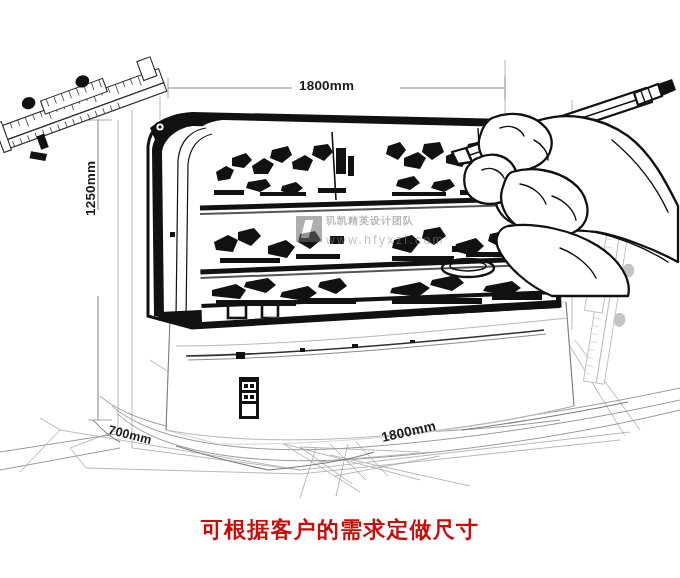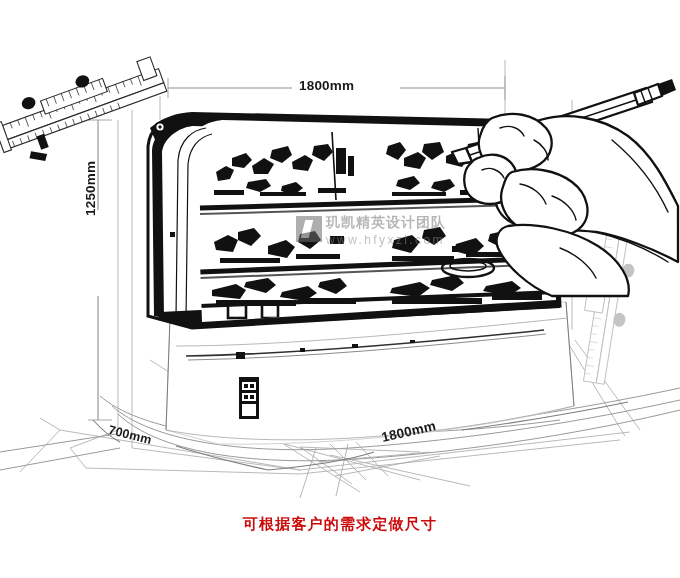--- a/index.html
+++ b/index.html
@@ -10,30 +10,30 @@
 
   .dimlabel{position:absolute;color:#1a1a1a;font-weight:700;letter-spacing:.2px;
             white-space:nowrap;font-family:"Liberation Sans",sans-serif;}
   #dim-top-label{left:299px;top:78px;font-size:13.5px;}
   #dim-height-label{left:83px;top:216px;font-size:13.5px;
       transform:rotate(-90deg);transform-origin:left top;}
   #dim-depth-label{left:108px;top:428px;font-size:12.5px;transform:rotate(14deg);}
   #dim-width-label{left:381px;top:424px;font-size:13.5px;transform:rotate(-13deg);}
 
   #caption{position:absolute;left:0;top:515px;width:680px;text-align:center;
-           color:#cc0a0a;font-size:15px;font-weight:700;letter-spacing:1.2px;
+           color:#cc0a0a;font-size:22px;font-weight:700;letter-spacing:1.2px;
            font-family:"DejaVu Sans","Liberation Sans",sans-serif;}
 
   #watermark{position:absolute;left:296px;top:214px;width:150px;height:40px;
              opacity:.55;pointer-events:none;}
   #watermark .wm-mark{position:absolute;left:0;top:2px;width:26px;height:26px;
              background:#6d6d6d;}
   #watermark .wm-mark:after{content:"";position:absolute;left:7px;top:4px;
              width:8px;height:18px;background:#fff;transform:skewX(-14deg);}
-  #watermark .wm-cn{position:absolute;left:30px;top:0px;font-size:14px;
+  #watermark .wm-cn{position:absolute;left:30px;top:0px;font-size:10px;
              font-weight:700;color:#7c7c7c;letter-spacing:1px;
              font-family:"DejaVu Sans",sans-serif;white-space:nowrap;}
   #watermark .wm-url{position:absolute;left:30px;top:19px;font-size:12px;
              color:#8d8d8d;letter-spacing:2.4px;white-space:nowrap;
              font-family:"Liberation Sans",sans-serif;}
 
   .thin{fill:none;stroke:#b9b9b9;stroke-width:1;}
   .thin2{fill:none;stroke:#9a9a9a;stroke-width:1;}
   .ghost{fill:none;stroke:#6f6f6f;stroke-width:.9;}
   .ghostl{fill:none;stroke:#a5a5a5;stroke-width:.8;}

